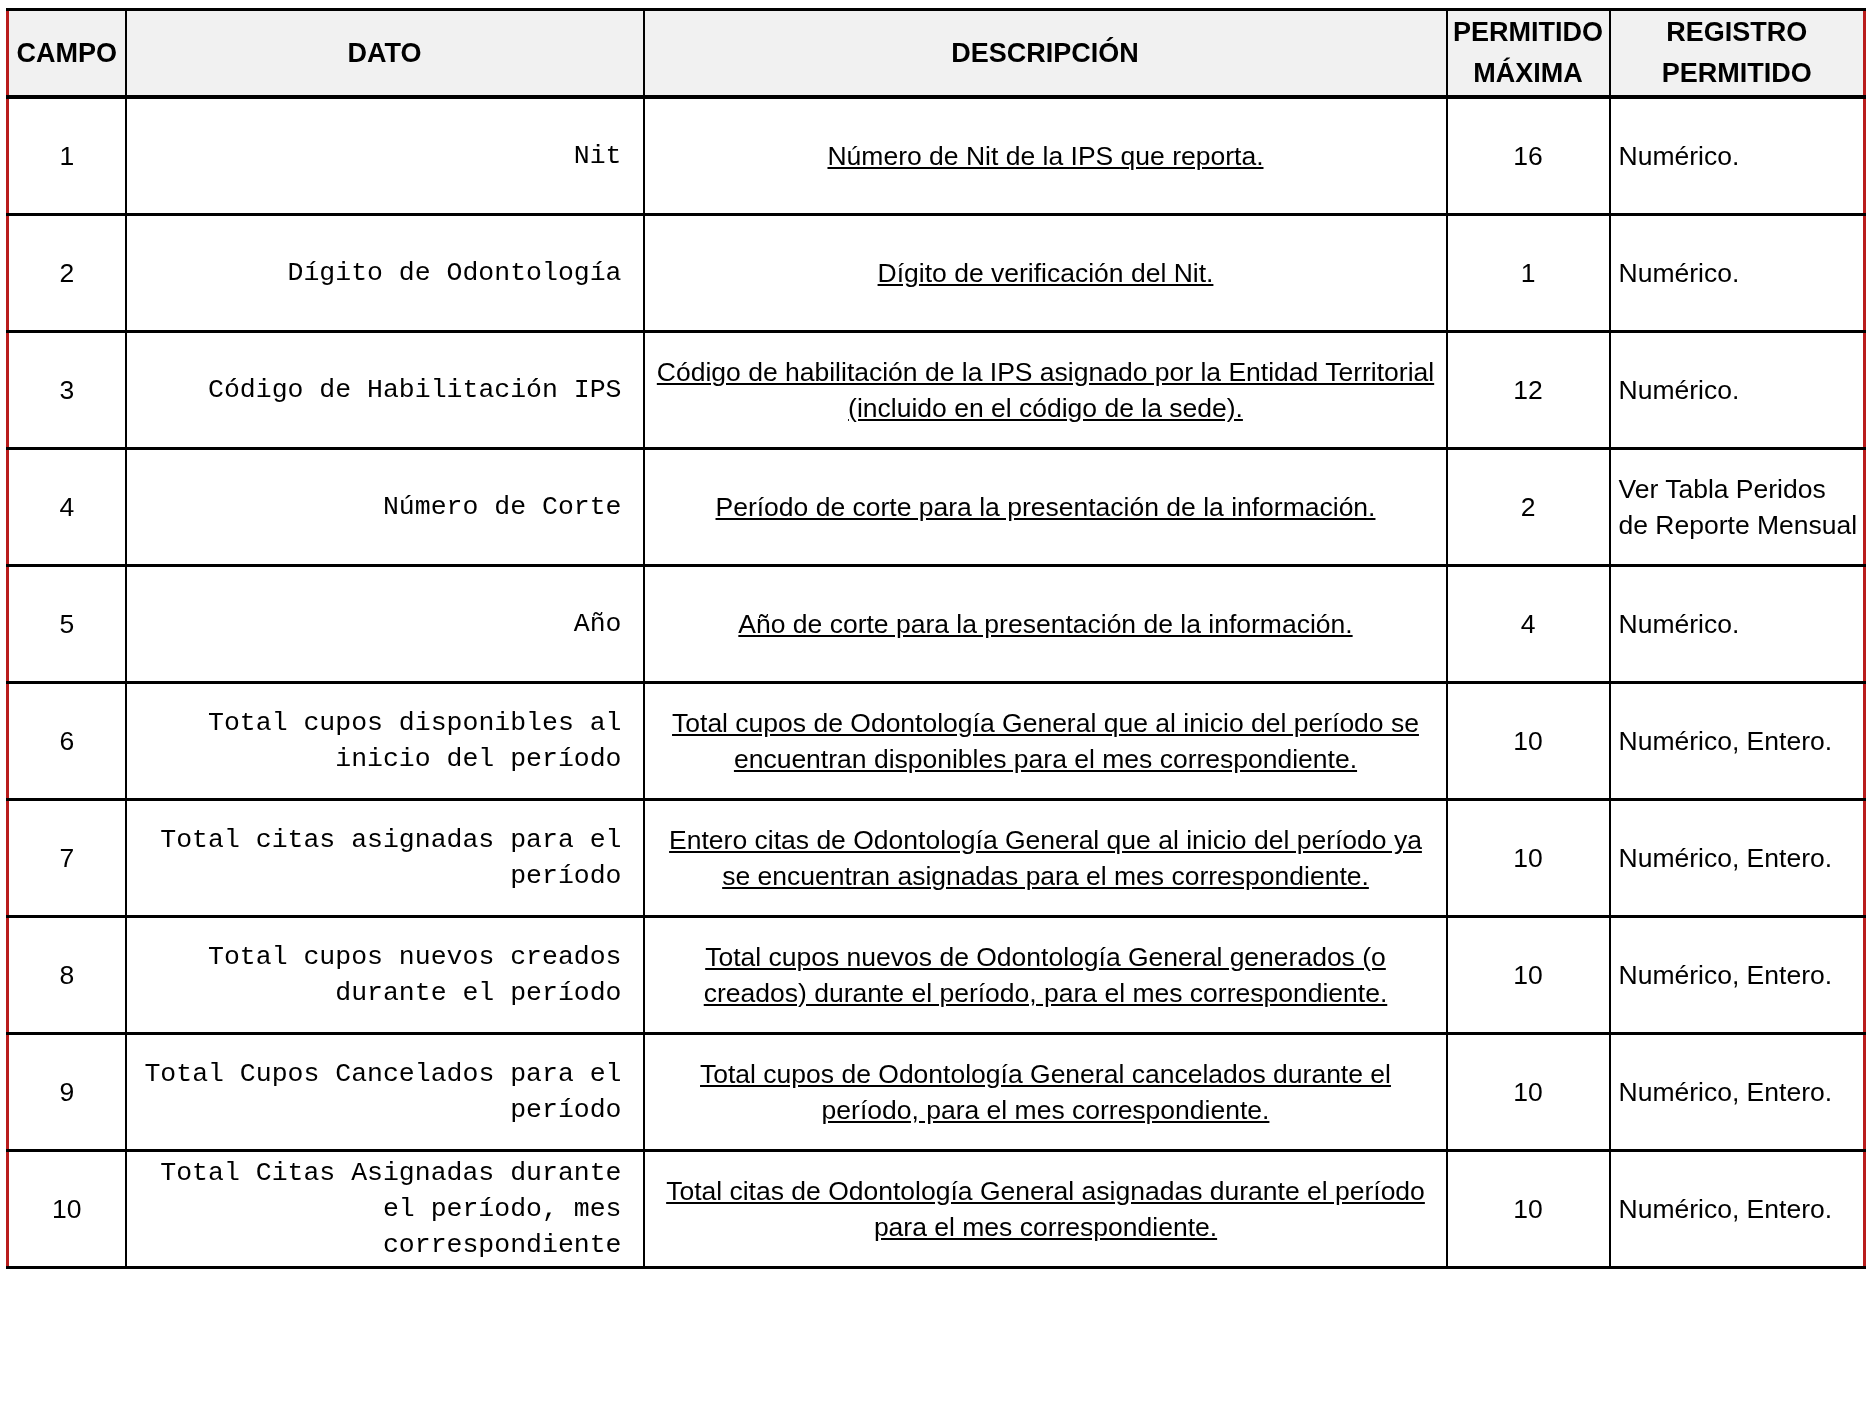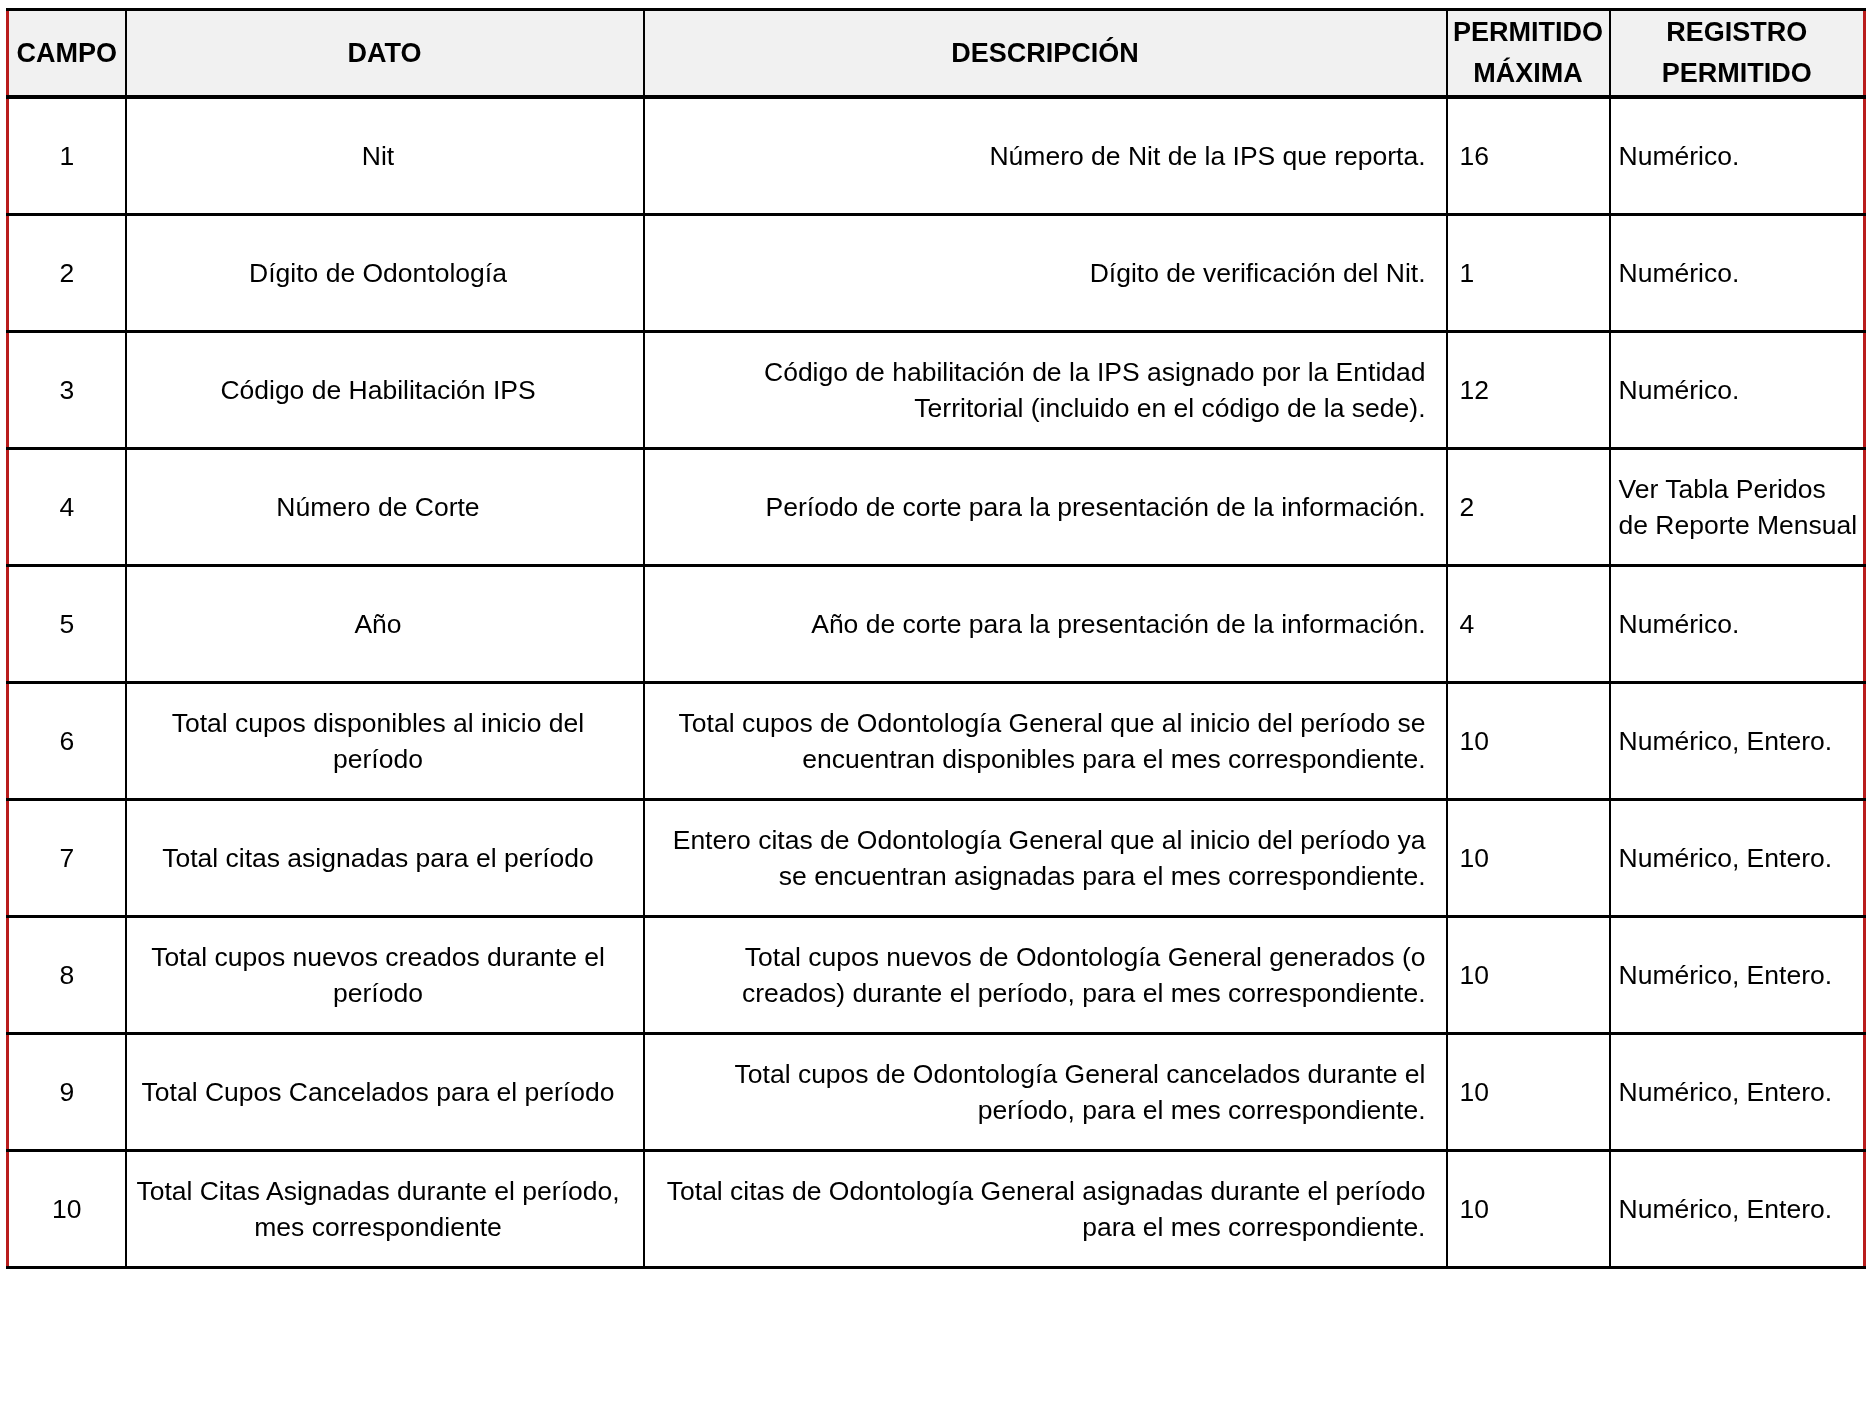--- a/index.html
+++ b/index.html
@@ -53,30 +53,32 @@
     line-height: 36px;
     vertical-align: middle;
     height: 114px;
     background: #ffffff;
   }
   td.c-campo {
     text-align: center;
     padding: 0 2px;
   }
   td.c-dato {
-    text-align: center;
+    text-align: right;
     padding: 0 21px 0 8px;
+    font-family: Liberation Mono, monospace;
   }
   td.c-desc {
-    text-align: right;
-    padding: 0 20px 0 9px;
+    text-align: center;
+    padding: 0 8px 0 9px;
+    text-decoration: underline;
   }
   td.c-long {
-    text-align: left;
-    padding: 0 12px;
+    text-align: center;
+    padding: 0 4px;
   }
   td.c-reg {
     text-align: left;
     padding: 0 2px 0 8px;
     margin-left: 14px;
   }
 </style>
 </head>
 <body>
 

